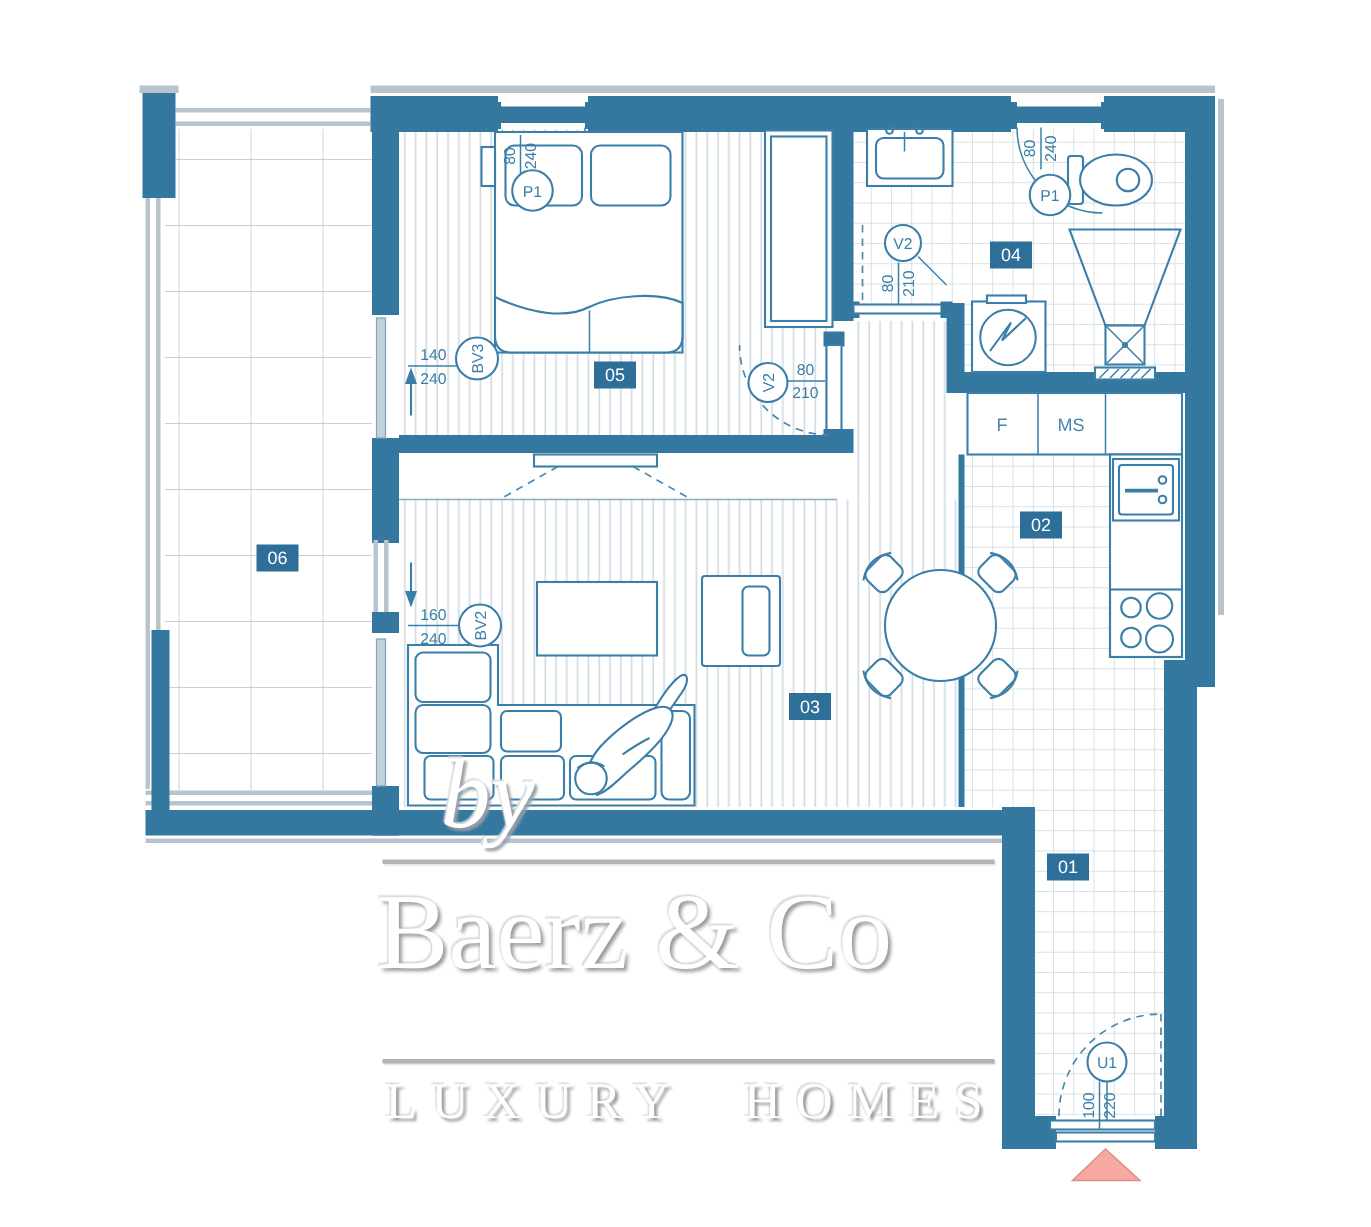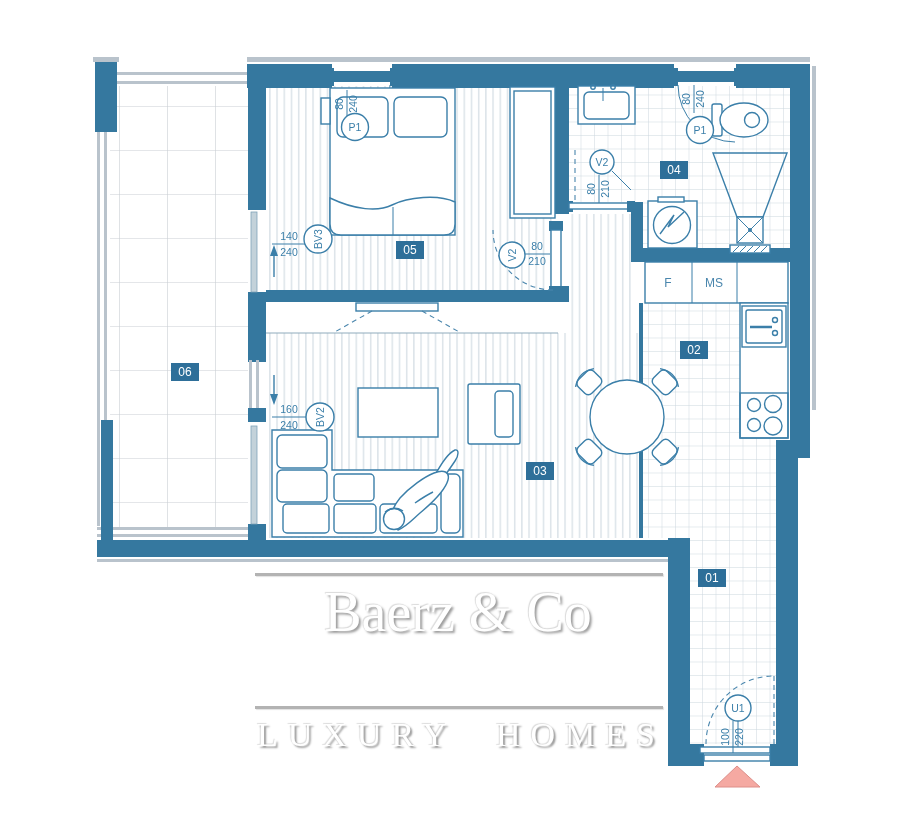--- a/index.html
+++ b/index.html
@@ -16,21 +16,21 @@
   .dim{font-size:10.5px;fill:#3b7fa9;text-anchor:middle;}
   .lbl{font-size:10.5px;fill:#3b7fa9;text-anchor:middle;}
   .badge{fill:#2e6f99;}
   .badge-t{font-size:12px;fill:#ffffff;text-anchor:middle;}
   .unit{font-size:12px;fill:#4a86ad;text-anchor:middle;}
   
   .wm{position:absolute;pointer-events:none;color:#ffffff;
       font-family:"Liberation Serif",serif;}
   .wm-by{left:294px;top:492px;font-size:66px;font-style:italic;
          text-shadow:2px 2px 2px #98a0a6,-1px -1px 1px #d9dde0;}
-  .wm-brand{left:251px;top:580px;width:414px;text-align:center;font-size:56px;
+  .wm-brand{left:251px;top:580px;width:414px;font-size:72px;
             line-height:1.15;white-space:nowrap;
             text-shadow:2px 2px 2.5px #9b9b9b,-1px -1px 1px #dcdcdc;}
   .wm-tag{left:251px;top:716px;width:414px;text-align:right;font-size:34px;
           letter-spacing:10px;word-spacing:22px;white-space:nowrap;
           text-shadow:2px 2px 2px #9b9b9b,-1px -1px 1px #dcdcdc;}
   .wm-line{position:absolute;height:3px;background:#b3b3b3;box-shadow:1px 1px 1px #e2e2e2;pointer-events:none;}
   .wm-line1{left:255px;top:573px;width:408px;}
   .wm-line2{left:255px;top:706px;width:408px;}
 </style>
 </head>
@@ -362,17 +362,18 @@
   <g>
     <rect class="badge" x="396" y="241" width="28" height="18"></rect>
     <text class="badge-t" x="410" y="254">05</text>
   </g>
   <g>
     <rect class="badge" x="171" y="363" width="28" height="18"></rect>
     <text class="badge-t" x="185" y="376">06</text>
   </g>
 </svg>
 
+  <div class="wm wm-by">by</div>
   <div class="wm-line wm-line1"></div>
   <div class="wm wm-brand">Baerz &amp; Co</div>
   <div class="wm-line wm-line2"></div>
   <div class="wm wm-tag">LUXURY HOMES</div>
 </div>
 
 </body></html>

